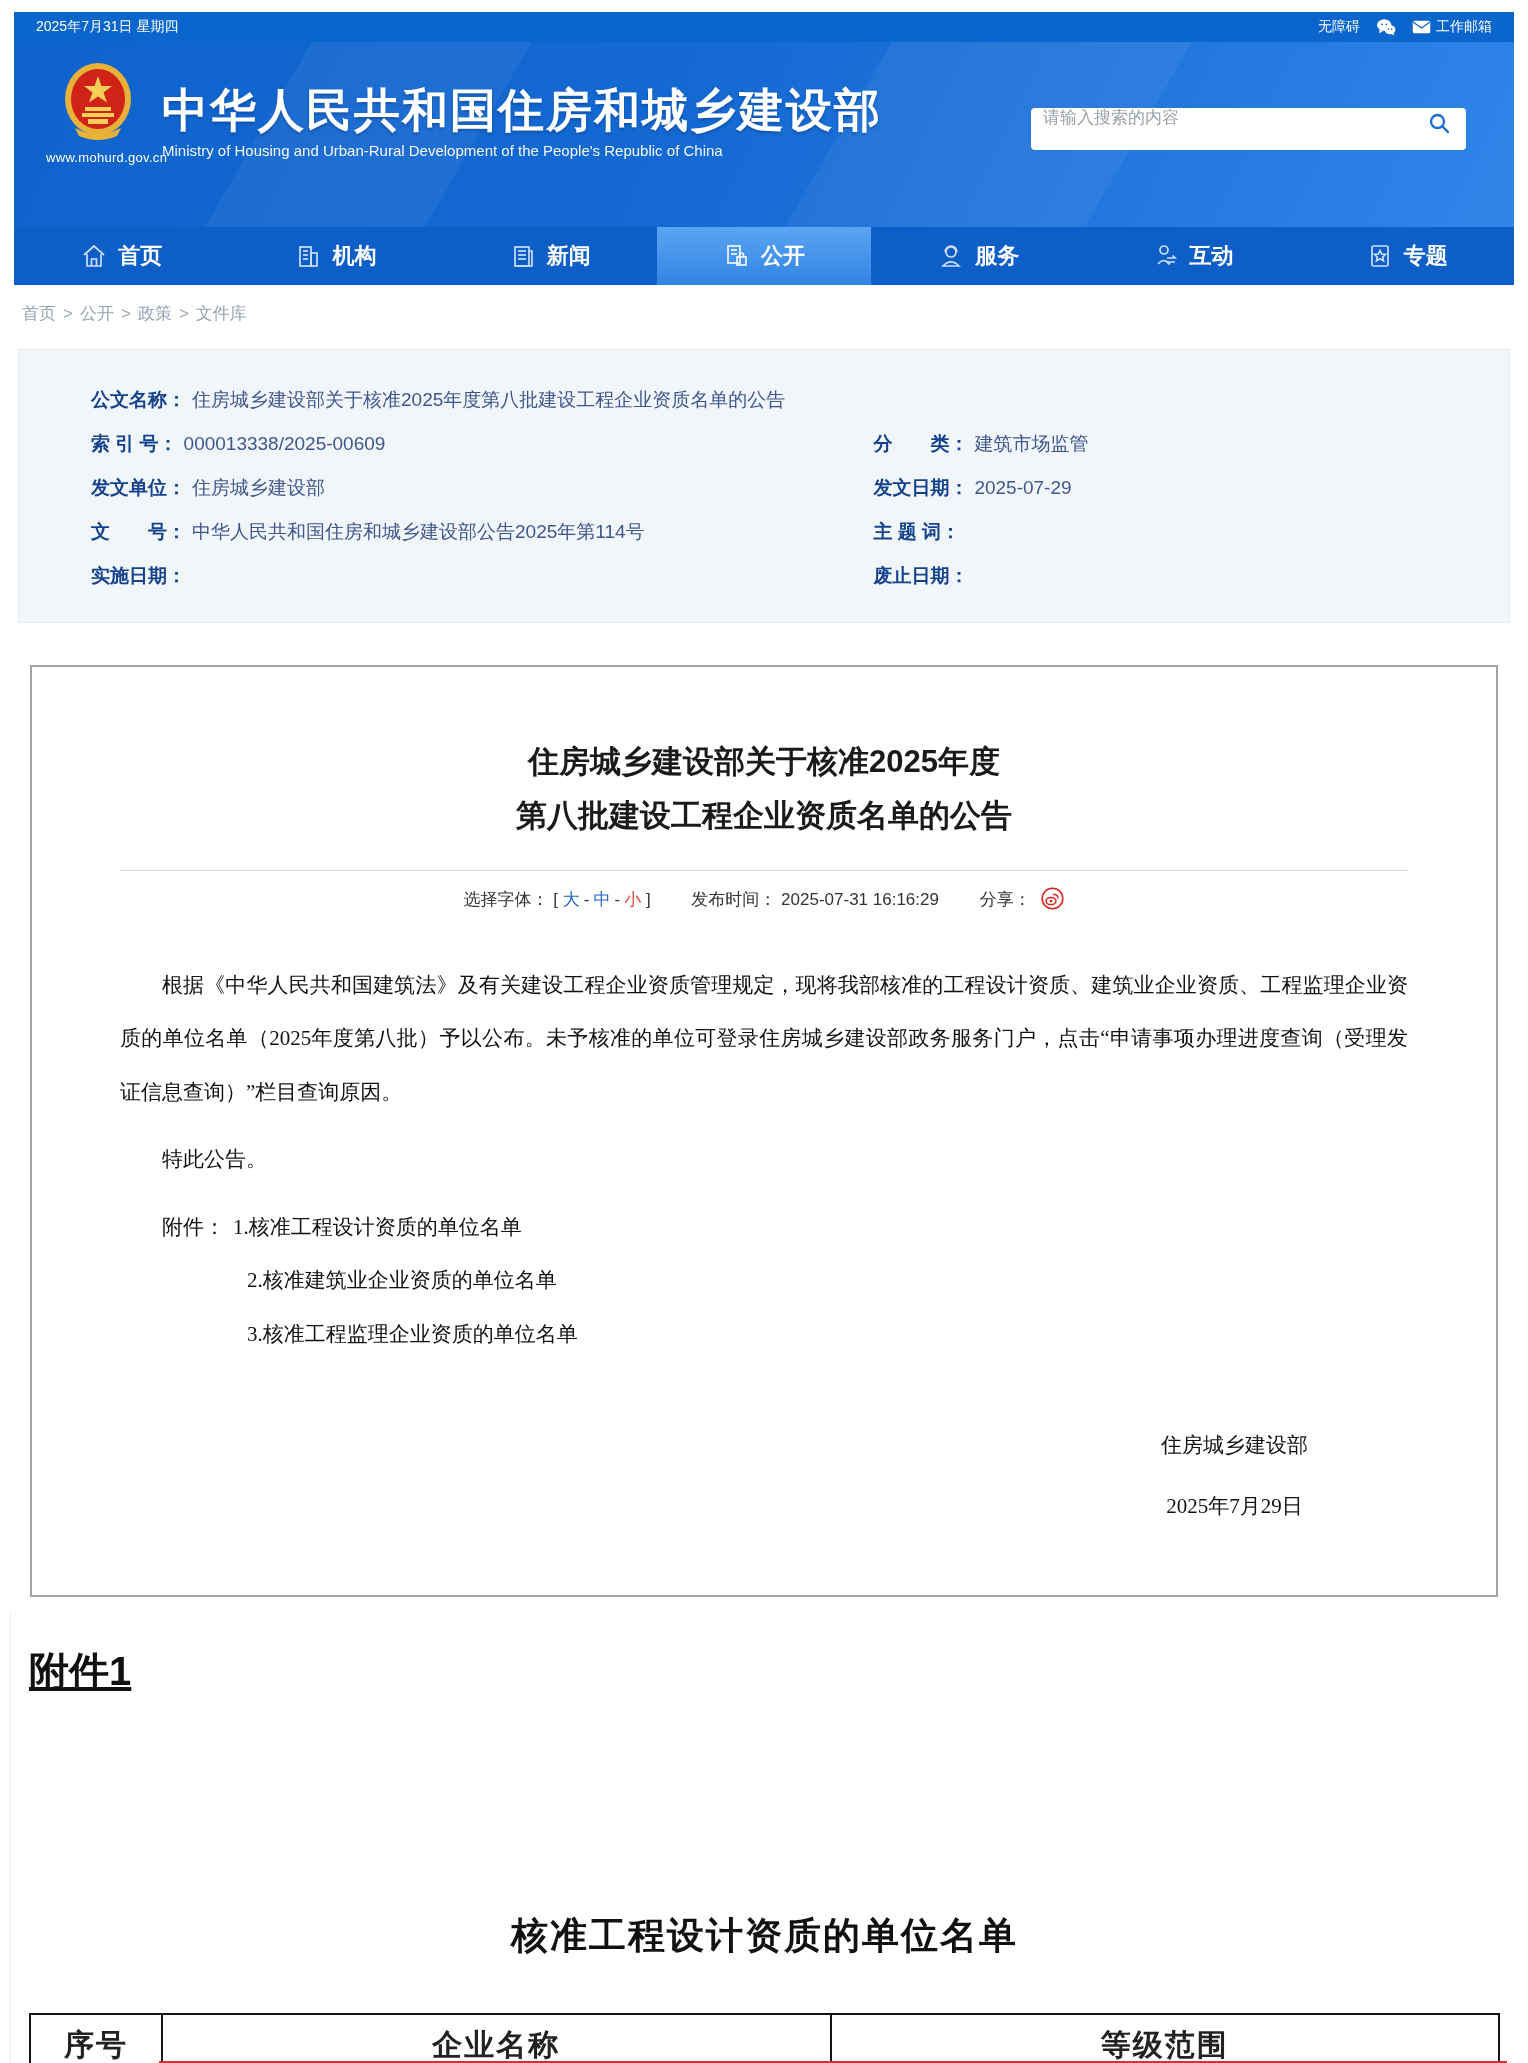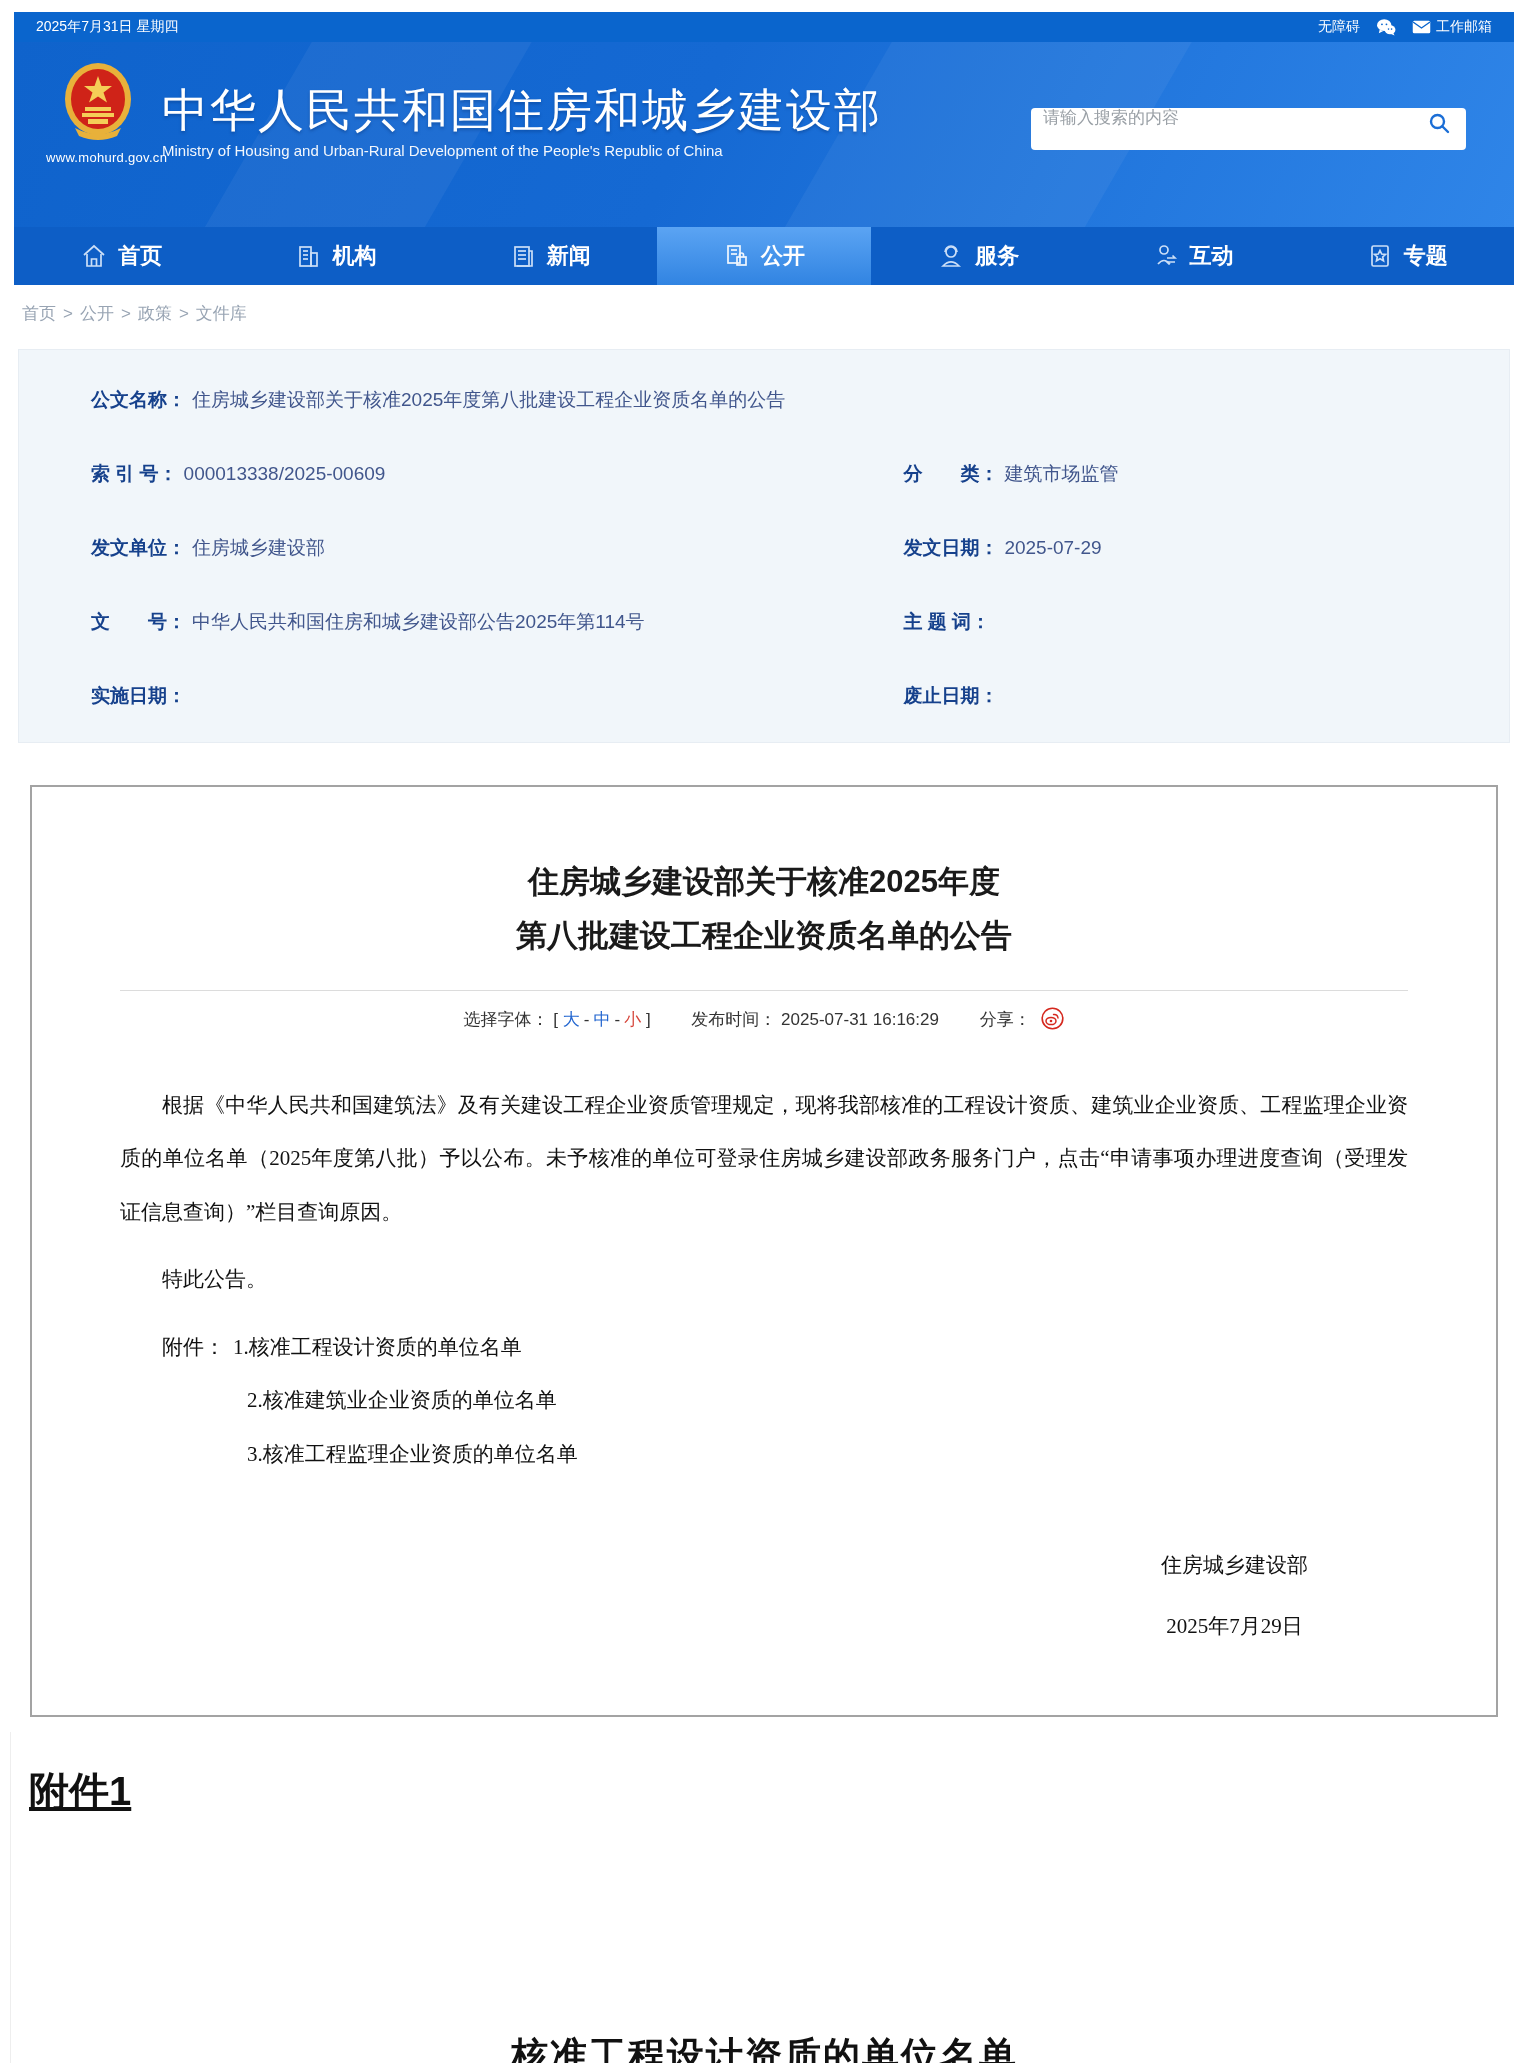--- a/index.html
+++ b/index.html
@@ -24,21 +24,21 @@
 
   .banner {
     position:relative; height:185px;
     background: linear-gradient(115deg,#0f63cc 0%, #1569d3 45%, #2f85e8 100%);
     overflow:hidden;
   }
   .banner .streak { position:absolute; background:rgba(255,255,255,0.05); transform:skewX(-30deg); }
   .emblem-box { position:absolute; left:32px; top:20px; width:104px; text-align:center; }
   .site-url { color:#fff; font-size:13px; margin-top:4px; letter-spacing:0.3px; }
   .titles { position:absolute; left:148px; top:38px; color:#fff; }
-  .site-name { font-size:46px; font-weight:normal; letter-spacing:2px; text-shadow:0 2px 3px rgba(0,40,100,.35); }
+  .site-name { font-size:46px; font-weight:bold; letter-spacing:2px; text-shadow:0 2px 3px rgba(0,40,100,.35); }
   .site-name-en { font-size:15px; margin-top:0; opacity:.95; }
   .searchbox {
     position:absolute; right:48px; top:66px; width:435px; height:42px;
     background:#fff; border-radius:4px; display:flex; align-items:flex-start; padding:0 12px;
   }
   .searchbox input {
     flex:1; border:none; outline:none; font-size:17px; color:#333;
     font-family:"Liberation Sans",sans-serif; background:transparent;
   }
   .searchbox input::placeholder { color:#9aa0a6; }
@@ -55,21 +55,21 @@
   
   .breadcrumb { margin:0 14px; padding:17px 8px 14px 8px; font-size:17px; color:#98a4b3; }
   .breadcrumb a { color:#98a4b3; text-decoration:none; }
   .breadcrumb .sep { margin:0 7px; }
 
   
   .meta-panel {
     margin: 10px 18px 0 18px; background:#f1f6fa; border:1px solid #e7edf3;
     padding: 28px 0 24px 0; font-size:19px;
   }
-  .meta-grid { display:grid; grid-template-columns: 56% 44%; row-gap:0;gap:30px; }
+  .meta-grid { display:grid; grid-template-columns: 56% 44%; row-gap:0; }
   .meta-cell { padding: 9px 20px 9px 72px; }
   .meta-cell.right { padding-left: 20px; }
   .meta-cell.full { grid-column: 1 / 3; }
   .meta-label { font-weight:bold; color:#16418c; white-space:pre; }
   .meta-value { color:#41568c; margin-left:6px; }
 
   
   .article {
     margin: 42px 30px 0 30px; background:#fff; border:2px solid #a3a3a3;
     padding: 68px 88px 58px 88px;

